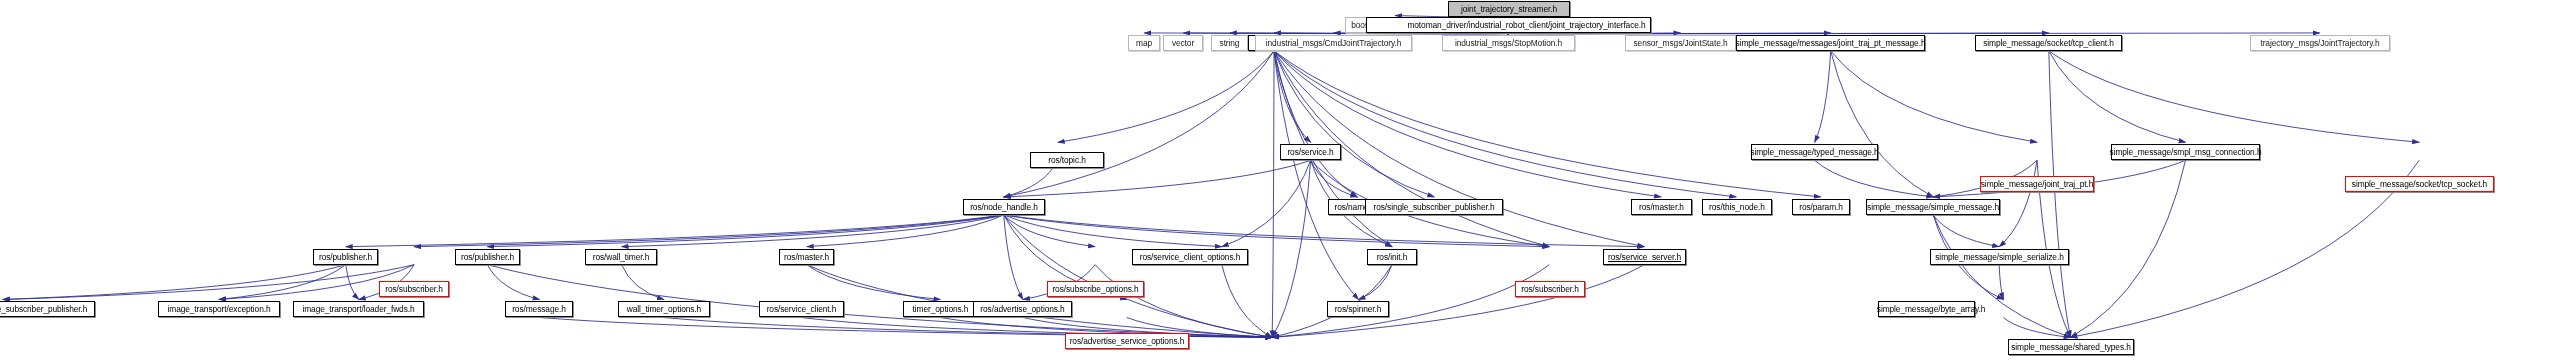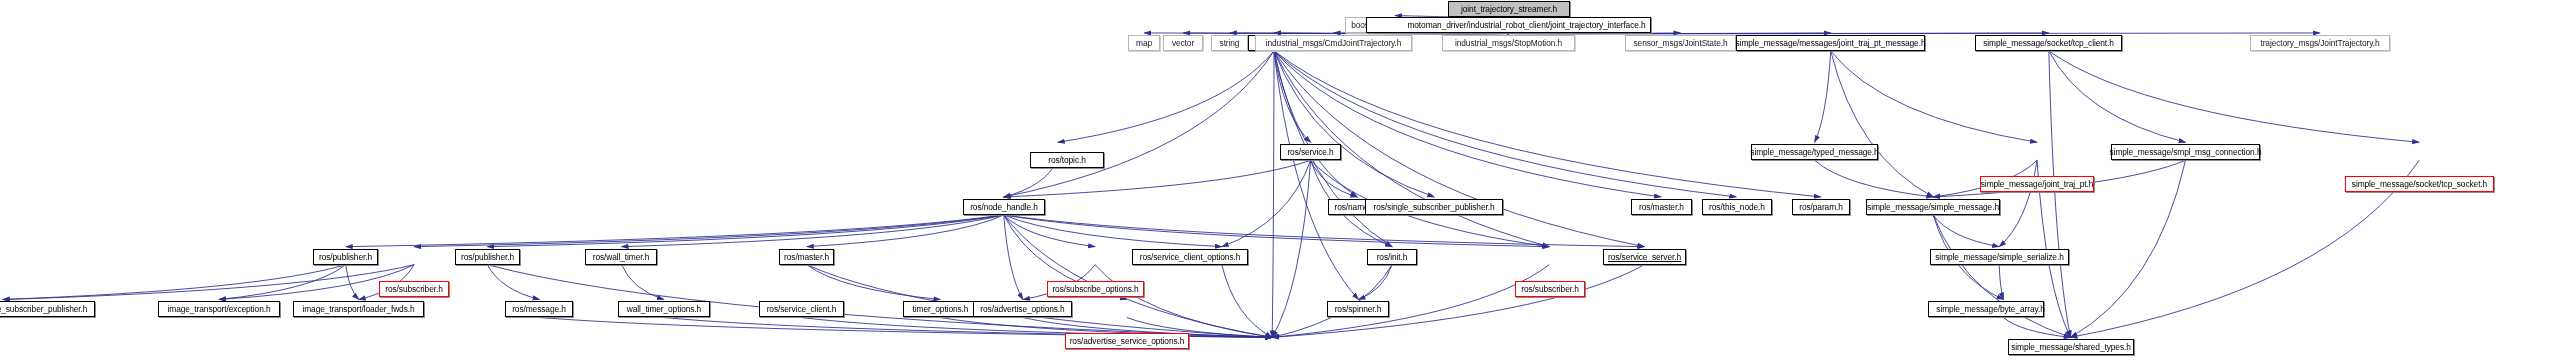--- a/index.html
+++ b/index.html
@@ -249,21 +249,21 @@
       </div>
       <div class="node n-black" style="left: 973px; top: 301px; width: 99px;">
         <span>ros/advertise_options.h</span>
       </div>
       <div class="node n-red" style="left: 1065px; top: 301px; width: 124px;">
         <span>ros/advertise_service_options.h</span>
       </div>
       <div class="node n-black" style="left: 1327px; top: 301px; width: 62px;">
         <span>ros/spinner.h</span>
       </div>
-      <div class="node n-black" style="left: 1928px; top: 301px; width: 116px; padding-left: 9px;">
+      <div class="node n-black" style="left: 1878px; top: 301px; width: 97px; padding-left: 9px;">
         <span>simple_message/byte_array.h</span>
       </div>
       <div class="node n-red" style="left: 1239px; top: 339px; width: 67px;">
         <span>ros/forwards.h</span>
       </div>
       <div class="node n-black" style="left: 2008px; top: 339px; width: 126px;">
         <span>simple_message/shared_types.h</span>
       </div>
     </div>
 </div>

